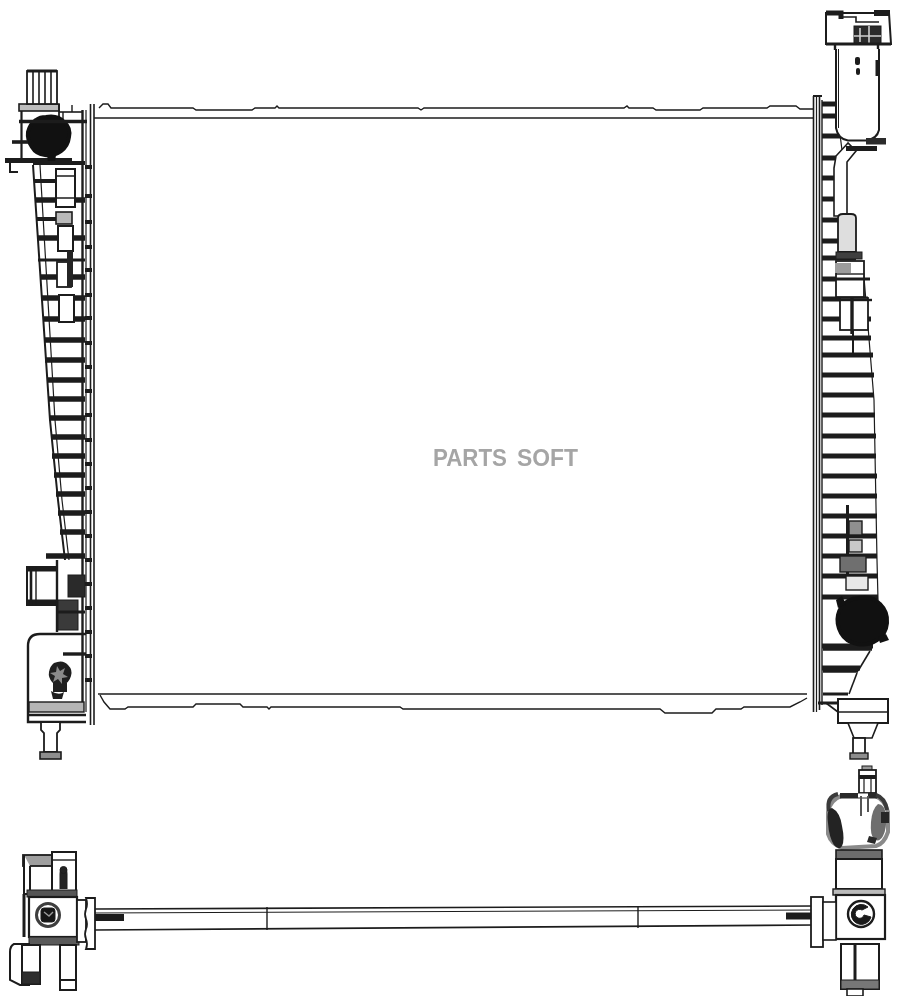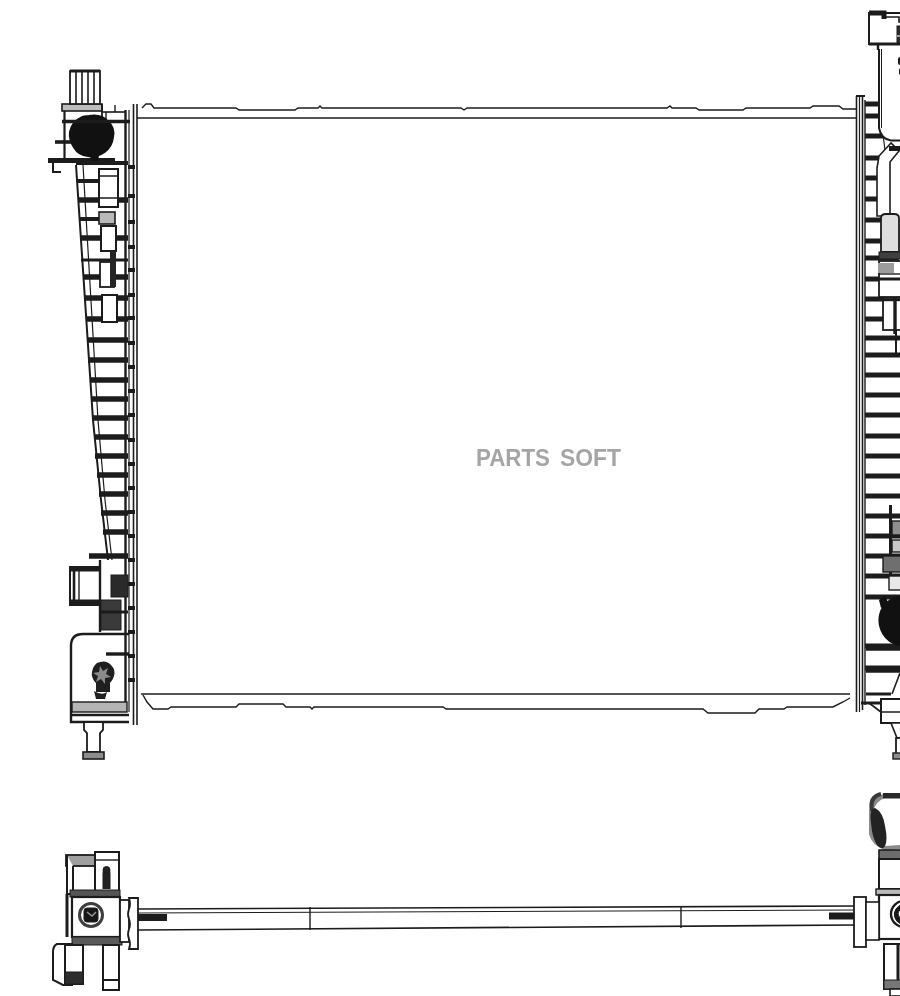--- a/index.html
+++ b/index.html
@@ -1,16 +1,16 @@
 <!DOCTYPE html>
 <html><head>
 <meta charset="utf-8">
 <style>
   html,body{margin:0;padding:0;background:#ffffff;}
-  .wrap{width:780px;height:996px;position:relative;font-family:"Liberation Sans",sans-serif;margin-left:43px;}
+  .wrap{width:780px;height:996px;position:relative;font-family:"Liberation Sans",sans-serif;}
   svg{display:block;}
 </style>
 </head>
 <body>
 <div class="wrap">
 <svg width="900" height="996" viewBox="0 0 900 996">
 <rect x="0" y="0" width="900" height="996" fill="#ffffff"></rect>
 
 <g fill="none" stroke="#1c1c1c">
   <path d="M99 108 L103 104 L108 104 L111 108 L193 108 L196 110 L252 110 L255 108 L275 108 L277 106 L279 108 L418 108 L421 110 L424 108 L624 108 L627 106 L629 108 L653 108 L656 110 L700 110 L703 108 L767 108 L770 106 L796 106 L800 109 L813 109" stroke-width="1.4"></path>

